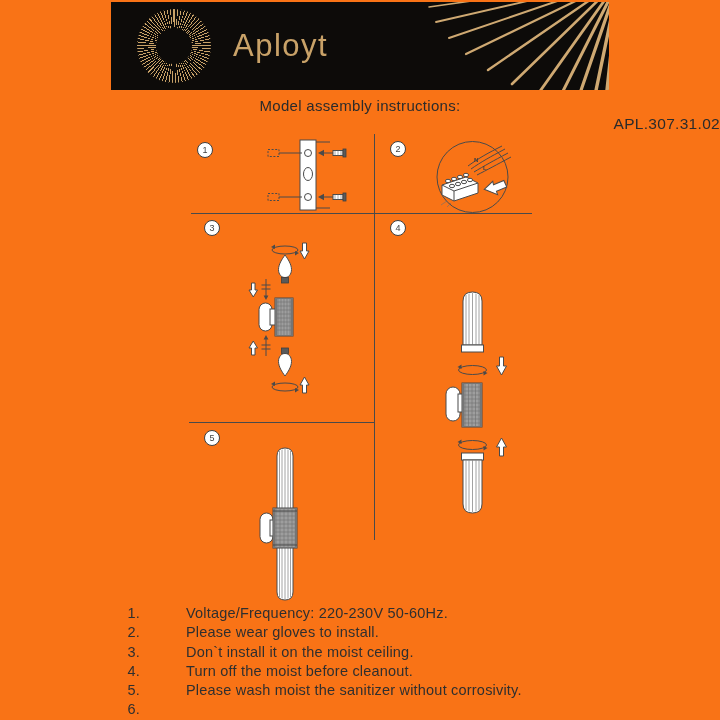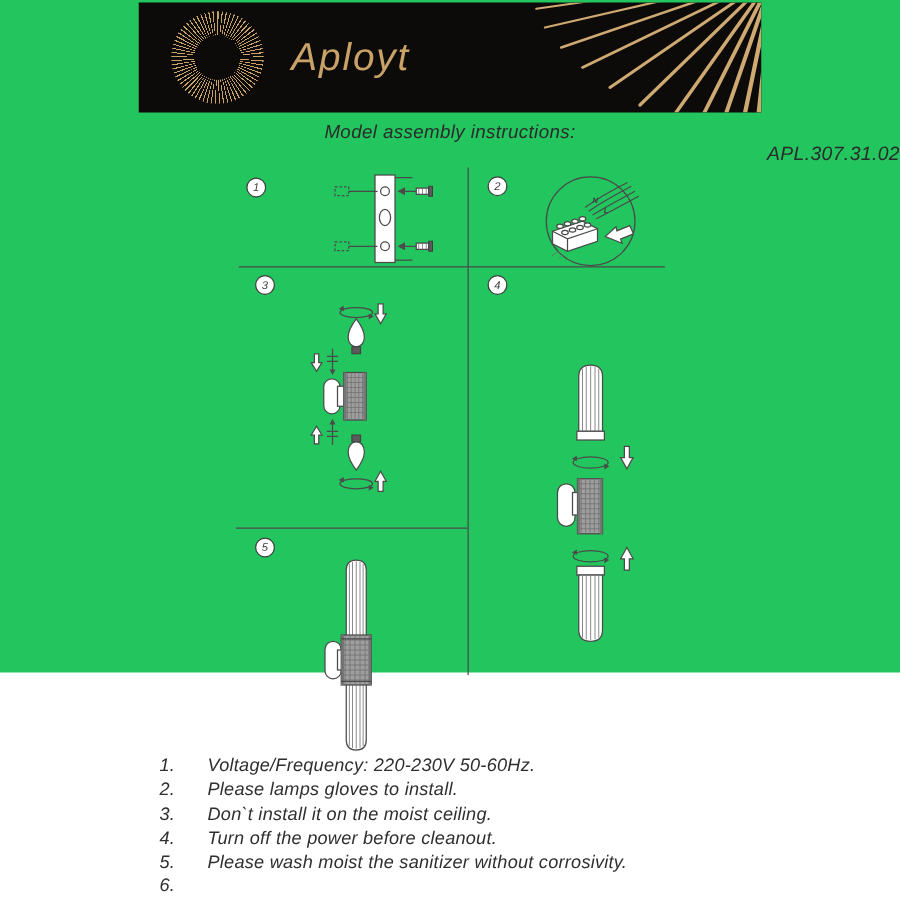--- a/index.html
+++ b/index.html
@@ -1,17 +1,17 @@
 <!DOCTYPE html>
 <html><head>
 <meta charset="utf-8">
 <style>
   html,body{margin:0;padding:0;}
   body{width:720px;height:720px;background:#ffffff;font-family:"Liberation Sans",sans-serif;overflow:hidden;}
-  .page{position:relative;width:720px;height:538px;background:#22c55e;font-style:italic;}
+  .page{position:relative;width:720px;height:720px;background:#f97316;}
 
   
   .banner{position:absolute;left:111px;top:2px;width:498px;height:88px;background:#0d0b09;overflow:hidden;}
   .sunburst{position:absolute;left:26px;top:7px;width:74px;height:74px;border-radius:50%;
             background:repeating-conic-gradient(#c9a268 0deg 1.5deg, rgba(0,0,0,0) 1.5deg 5.2deg);}
   .sunburst::after{content:"";position:absolute;inset:19px;background:#0d0b09;border-radius:50%;}
   .brand{position:absolute;left:122px;top:0;height:88px;display:flex;align-items:center;
          font-size:31px;letter-spacing:1.5px;color:#c9a268;font-weight:400;}
   .rays{position:absolute;right:0;top:0;}
 
@@ -32,21 +32,21 @@
   .b4{left:390px;top:220px;} .b5{left:204px;top:430px;}
 
   .panel{position:absolute;}
   .p1{left:255px;top:134px;} .p2{left:425px;top:139px;} .p3{left:235px;top:233px;}
   .p4{left:440px;top:284px;} .p5{left:250px;top:441px;}
 
   
   .instructions{position:absolute;left:108px;top:604px;width:560px;color:#2f2f2f;}
   .inst-row{display:flex;font-size:14.5px;line-height:19.3px;letter-spacing:.2px;}
   .inst-num{width:32px;text-align:right;flex:0 0 32px;}
-  .inst-txt{margin-left:26px;white-space:nowrap;}
+  .inst-txt{margin-left:46px;white-space:nowrap;}
 
   svg{display:block;}
   .ln{stroke:#4a4a4a;stroke-width:1;fill:none;}
   .wh{fill:#ffffff;stroke:#4a4a4a;stroke-width:1;}
   .knurl{fill:#9e9e9e;stroke:#4a4a4a;stroke-width:1;}
   .grid{stroke:#6f6f6f;stroke-width:0.6;fill:none;}
   .rib{stroke:#8a8a8a;stroke-width:0.8;fill:none;}
   .dark{fill:#5a5a5a;stroke:#3f3f3f;stroke-width:0.8;}
   .tri{fill:#4a4a4a;stroke:none;}
 </style>
@@ -235,29 +235,29 @@
     <line class="ln" x1="23" y1="104" x2="47" y2="104" stroke="#c9c9c9"></line>
   </svg>
 
   <div class="instructions">
     <div class="inst-row">
         <span class="inst-num">1.</span>
         <span class="inst-txt">Voltage/Frequency: 220-230V 50-60Hz.</span>
       </div>
     <div class="inst-row">
         <span class="inst-num">2.</span>
-        <span class="inst-txt">Please lamps gloves to install.</span>
+        <span class="inst-txt">Please wear gloves to install.</span>
       </div>
     <div class="inst-row">
         <span class="inst-num">3.</span>
         <span class="inst-txt">Don`t install it on the moist ceiling.</span>
       </div>
     <div class="inst-row">
         <span class="inst-num">4.</span>
-        <span class="inst-txt">Turn off the power before cleanout.</span>
+        <span class="inst-txt">Turn off the moist before cleanout.</span>
       </div>
     <div class="inst-row">
         <span class="inst-num">5.</span>
         <span class="inst-txt">Please wash moist the sanitizer without corrosivity.</span>
       </div>
     <div class="inst-row">
         <span class="inst-num">6.</span>
       </div>
   </div>
 

